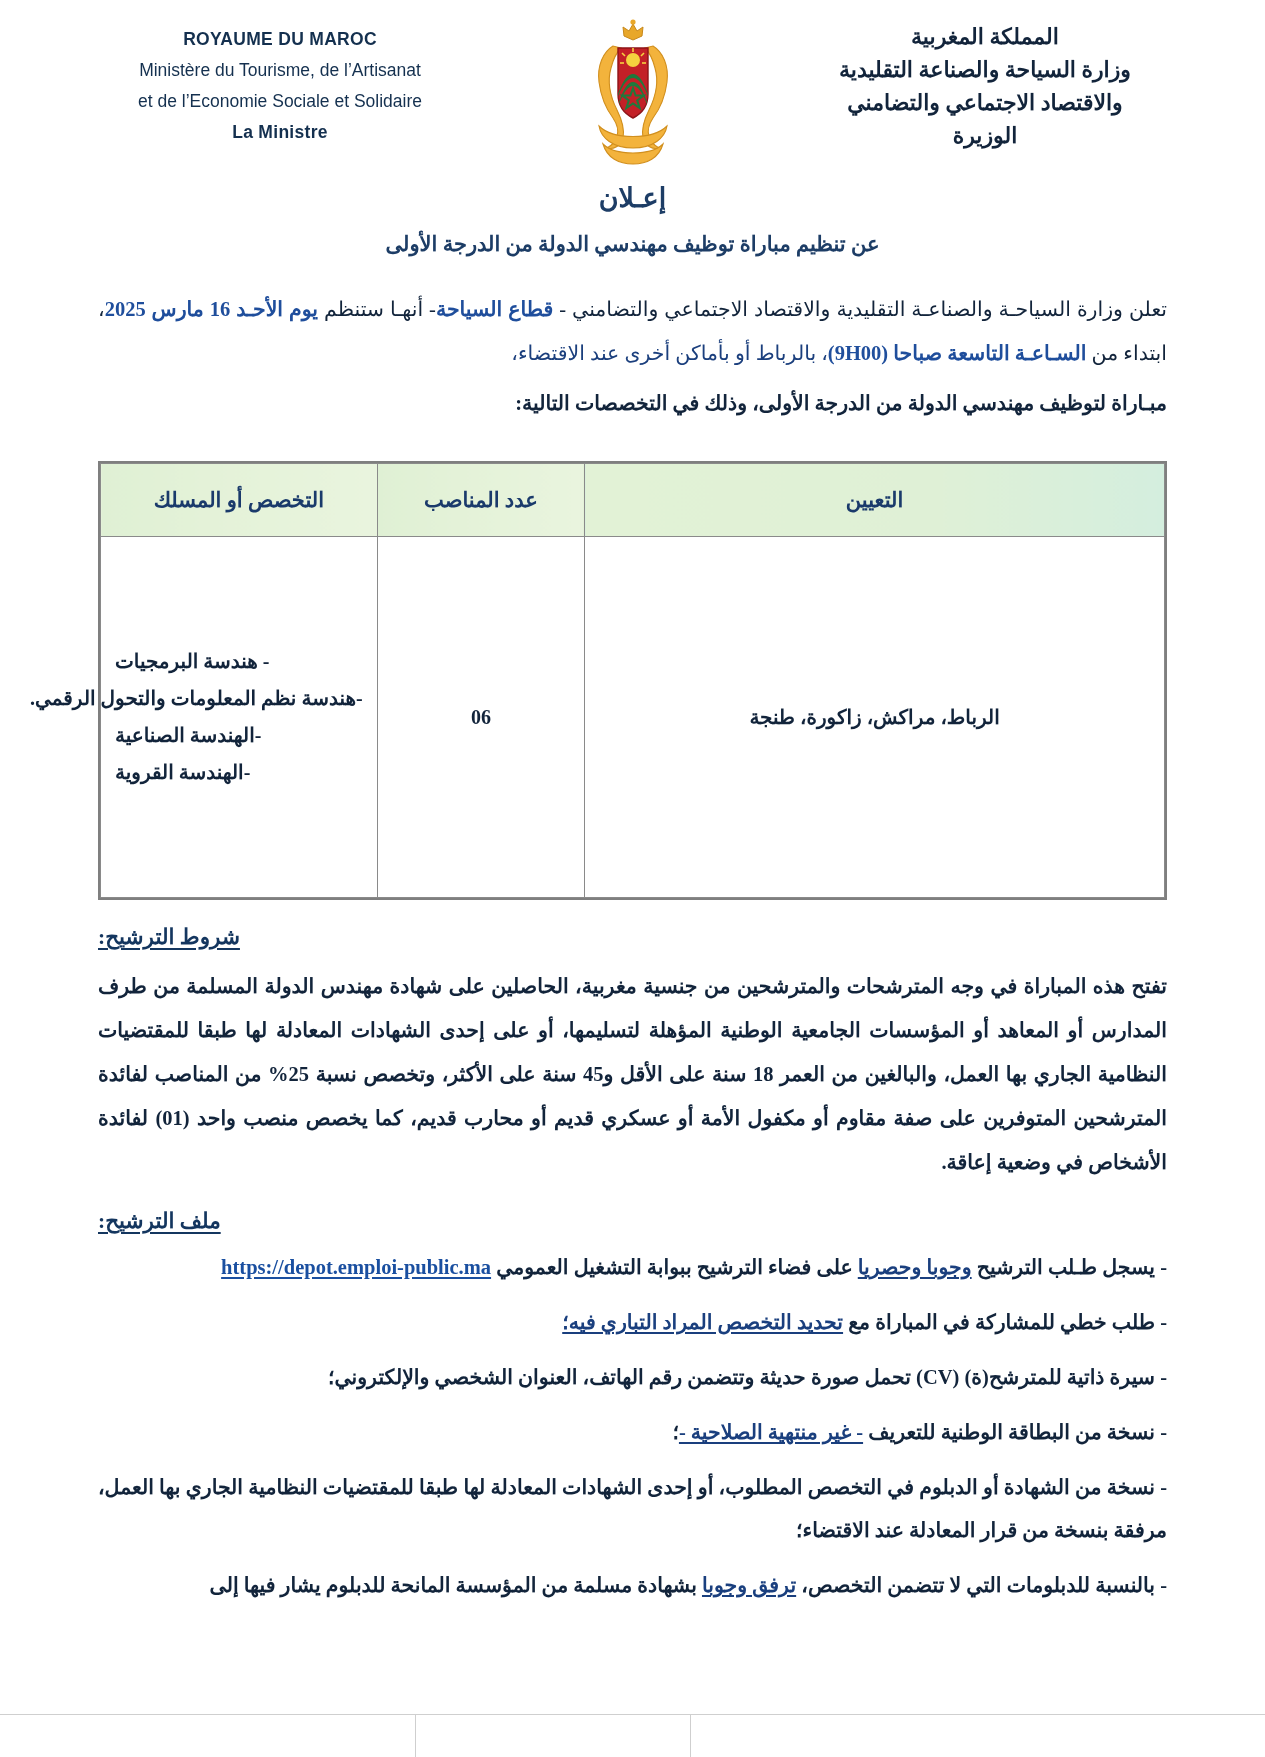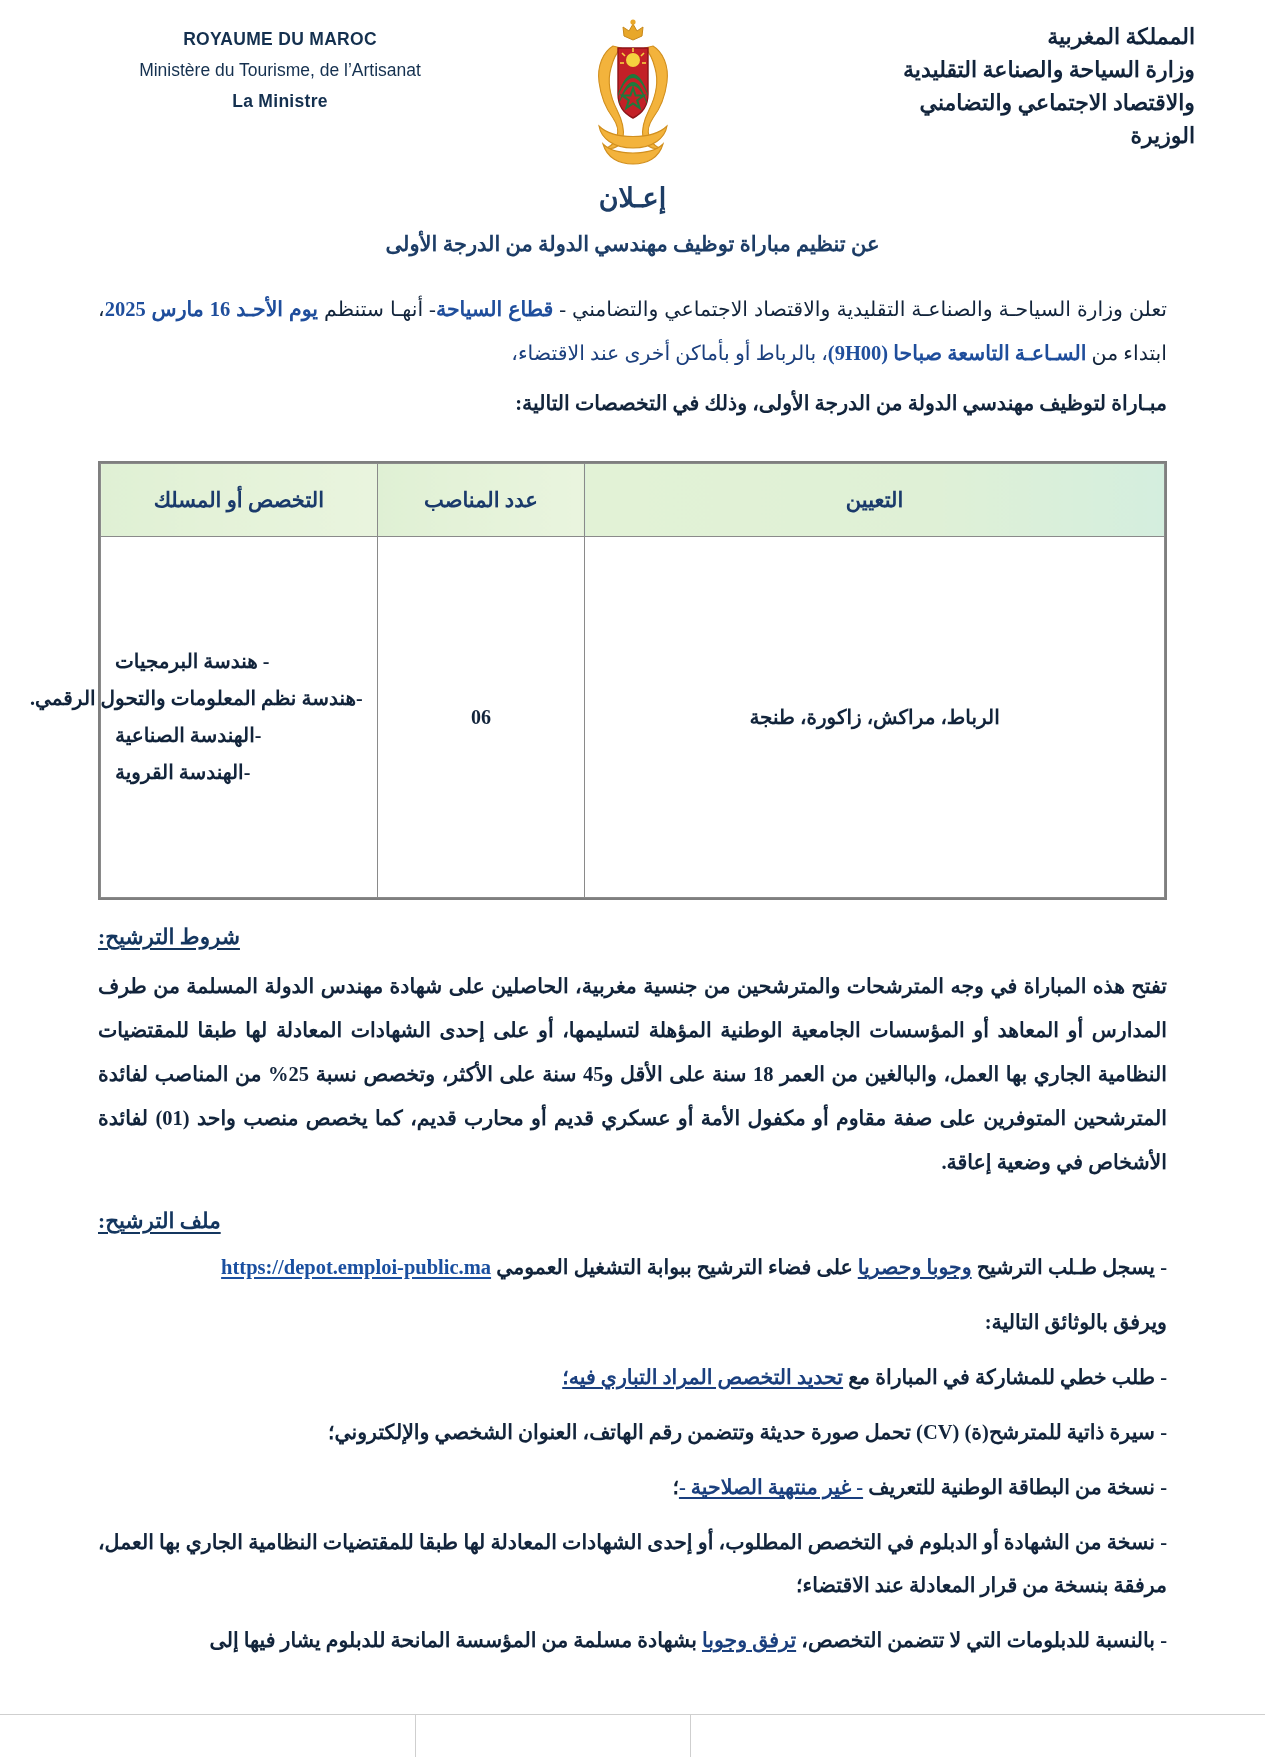--- a/index.html
+++ b/index.html
@@ -43,20 +43,21 @@
     font-weight: 400;
     white-space: nowrap;
   }
   .header-fr .line.bold {
     font-weight: 700;
     font-size: 17.5px;
     letter-spacing: .3px;
   }
   .header-ar {
     width: 420px;
+    text-align: center;
     direction: rtl;
     padding-top: 8px;
     order: 1;
   }
   .header-ar .line {
     font-size: 22px;
     line-height: 33px;
     font-weight: 700;
     color: #12243b;
     font-family: "Liberation Serif", "DejaVu Serif", serif;
@@ -258,20 +259,21 @@
         <path d="M60 70 L62.6 77.6 L70.6 77.6 L64.2 82.4 L66.6 90 L60 85.4 L53.4 90 L55.8 82.4 L49.4 77.6 L57.4 77.6 Z" fill="none" stroke="#1e7a3c" stroke-width="2"></path>
 
         <path d="M26 108 C40 122 80 122 94 108 C92 120 80 130 60 130 C40 130 28 120 26 108 Z" fill="#f3b33c" stroke="#d18f1e" stroke-width="1.1"></path>
         <path d="M30 126 C42 138 78 138 90 126 C86 140 74 146 60 146 C46 146 34 140 30 126 Z" fill="#f3b33c" stroke="#d18f1e" stroke-width="1.1"></path>
       </svg>
     </div>
 
     <div class="header-fr">
       <div class="line bold">ROYAUME DU MAROC</div>
       <div class="line">Ministère du Tourisme, de l’Artisanat</div>
+      <div class="line">et de l’Economie Sociale et Solidaire</div>
       <div class="line bold">La Ministre</div>
     </div>
 
   </div>
 
   <div class="doc-title">إعـلان</div>
   <div class="doc-subtitle">عن تنظيم مباراة توظيف مهندسي الدولة من الدرجة الأولى</div>
 
   <div class="intro">
     <span class="plain">تعلن وزارة السياحـة والصناعـة التقليدية والاقتصاد الاجتماعي والتضامني - </span><span class="hl">قطاع السياحة</span><span class="plain">- أنهـا ستنظم </span><span class="hl">يوم الأحـد 16 مارس 2025</span><span class="plain">، ابتداء من </span><span class="hl">السـاعـة التاسعة صباحا (9H00)</span><span class="hl-b">، بالرباط أو بأماكن أخرى عند الاقتضاء،</span>
@@ -312,21 +314,20 @@
   </div>
   <div class="para">تفتح هذه المباراة في وجه المترشحات والمترشحين من جنسية مغربية، الحاصلين على شهادة مهندس الدولة المسلمة من طرف المدارس أو المعاهد أو المؤسسات الجامعية الوطنية المؤهلة لتسليمها، أو على إحدى الشهادات المعادلة لها طبقا للمقتضيات النظامية الجاري بها العمل، والبالغين من العمر 18 سنة على الأقل و45 سنة على الأكثر، وتخصص نسبة 25% من المناصب لفائدة المترشحين المتوفرين على صفة مقاوم أو مكفول الأمة أو عسكري قديم أو محارب قديم، كما يخصص منصب واحد (01) لفائدة الأشخاص في وضعية إعاقة.</div>
 
   <div class="section-head">
     <span>ملف الترشيح:</span>
   </div>
 
   <div class="bullet">
     <span>- يسجل طـلب الترشيح </span><span class="uline-blue">وجوبا وحصريا</span><span> على فضاء الترشيح ببوابة التشغيل العمومي </span><a class="link" href="#">https://depot.emploi-public.ma</a>
   </div>
-  <div class="bullet right-al">ويرفق بالوثائق التالية:</div>
 
   <div class="bullet right-al">
     <span>- طلب خطي للمشاركة في المباراة مع </span><span class="uline-blue">تحديد التخصص المراد التباري فيه؛</span>
   </div>
 
   <div class="bullet right-al">- سيرة ذاتية للمترشح(ة) (CV) تحمل صورة حديثة وتتضمن رقم الهاتف، العنوان الشخصي والإلكتروني؛</div>
 
   <div class="bullet right-al">
     <span>- نسخة من البطاقة الوطنية للتعريف </span><span class="uline-blue">- غير منتهية الصلاحية -</span><span>؛</span>
   </div>

